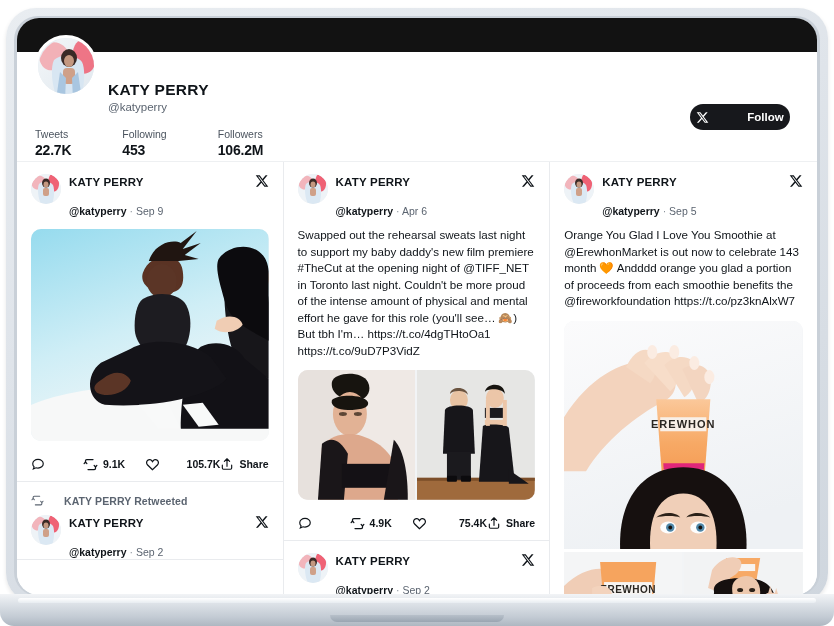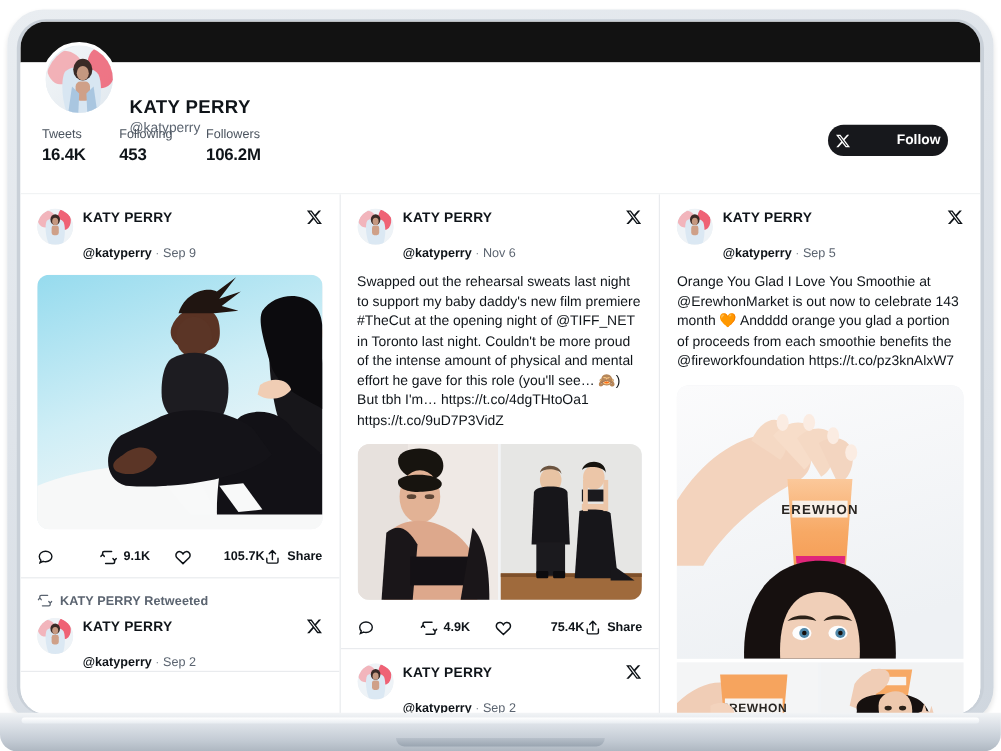--- a/index.html
+++ b/index.html
@@ -119,23 +119,23 @@
   .follow-btn .x-glyph { width: 13px; height: 13px; display:block; }
   .follow-label {
     color: #ffffff;
     font-size: 11.5px;
     font-weight: bold;
     margin-left: 32px;
   }
 
   .stats {
     position: absolute;
-    left: 18px; top: 53px;
+    left: 18px; top: 75px;
     display: flex;
-    gap: 28px;
+    gap: 51px;
   }
   .stat-label { font-size: 10.5px; color: #4a535e; line-height: 15px; }
   .stat-value { font-size: 14px; font-weight: bold; color: #0f1419; line-height: 17px; letter-spacing: -0.2px; }
 
   
   .columns {
     position: absolute;
     left: 0; top: 144px;
     width: 800px; height: 433px;
     display: flex;
@@ -151,21 +151,21 @@
 
   .tweet-card {
     position: relative;
     padding: 12px 14px 0 14px;
     border-bottom: 1px solid #e9ebee;
   }
 
   .rt-indicator {
     display: flex;
     align-items: center;
-    gap: 6px;
+    gap: 20px;
     margin-bottom: 8px;
   }
   .rt-indicator svg { width: 13px; height: 13px; display:block; }
   .rt-text { font-size: 10.5px; color: #5b6470; font-weight: bold; letter-spacing: 0.1px; }
 
   .tweet-head { display: flex; align-items: flex-start; gap: 8px; position: relative; }
   .avatar-sm {
     width: 30px; height: 30px; min-width: 30px;
     border-radius: 50%;
     overflow: hidden;
@@ -268,21 +268,21 @@
       <div class="follow-btn">
         <svg class="x-glyph" viewBox="0 0 24 24">
           <path fill="#ffffff" d="M18.24 2.25h3.31l-7.23 8.26 8.5 11.24h-6.66l-5.22-6.82-5.96 6.82H1.66l7.73-8.84L1.24 2.25h6.83l4.72 6.23 5.45-6.23Zm-1.16 17.52h1.83L7.08 4.13H5.12l11.96 15.64Z"></path>
         </svg>
         <span class="follow-label">Follow</span>
       </div>
 
       <div class="stats">
         <div>
           <div class="stat-label">Tweets</div>
-          <div class="stat-value">16.4K</div>
+          <div class="stat-value">22.7K</div>
         </div>
         <div>
           <div class="stat-label">Following</div>
           <div class="stat-value">453</div>
         </div>
         <div>
           <div class="stat-label">Followers</div>
           <div class="stat-value">106.2M</div>
         </div>
       </div>
@@ -449,21 +449,21 @@
                   <ellipse cx="15" cy="10.5" rx="2.5" ry="3" fill="#c49880"></ellipse>
                   <rect x="12" y="14" width="6" height="8" rx="2" fill="#cfa088"></rect>
                 </g>
               </svg>
             </div>
             <div class="head-text">
               <div class="t-name">KATY PERRY</div>
               <div class="t-meta">
                 <b>@katyperry</b>
                 <span class="dot">·</span>
-                <span>Nov 6</span>
+                <span>Apr 6</span>
               </div>
             </div>
             <div class="x-corner">
               <svg viewBox="0 0 24 24">
                   <path fill="#0f1419" d="M18.24 2.25h3.31l-7.23 8.26 8.5 11.24h-6.66l-5.22-6.82-5.96 6.82H1.66l7.73-8.84L1.24 2.25h6.83l4.72 6.23 5.45-6.23Zm-1.16 17.52h1.83L7.08 4.13H5.12l11.96 15.64Z"></path>
                 </svg>
             </div>
           </div>
 
           <div class="tweet-text">Swapped out the rehearsal sweats last night to support my baby daddy's new film premiere #TheCut at the opening night of @TIFF_NET in Toronto last night. Couldn't be more proud of the intense amount of physical and mental effort he gave for this role (you'll see… 🙈) But tbh I'm… https://t.co/4dgTHtoOa1 https://t.co/9uD7P3VidZ</div>

